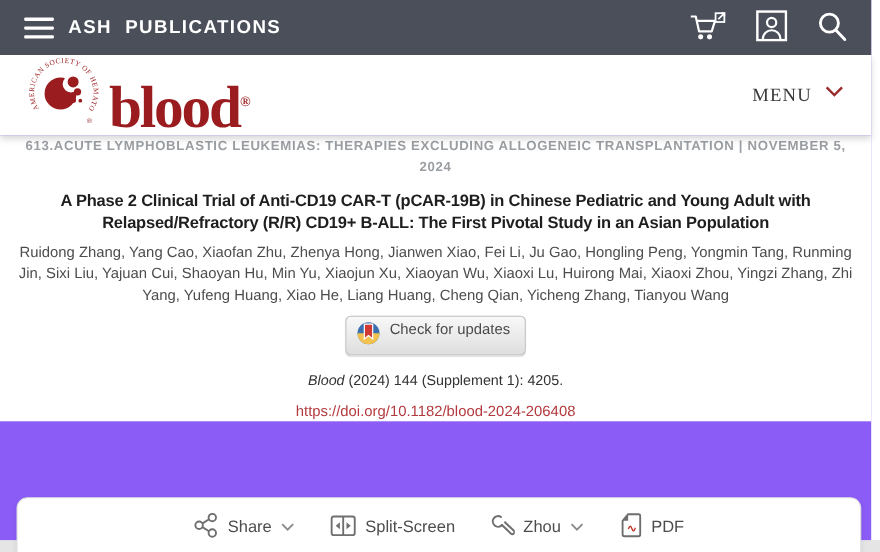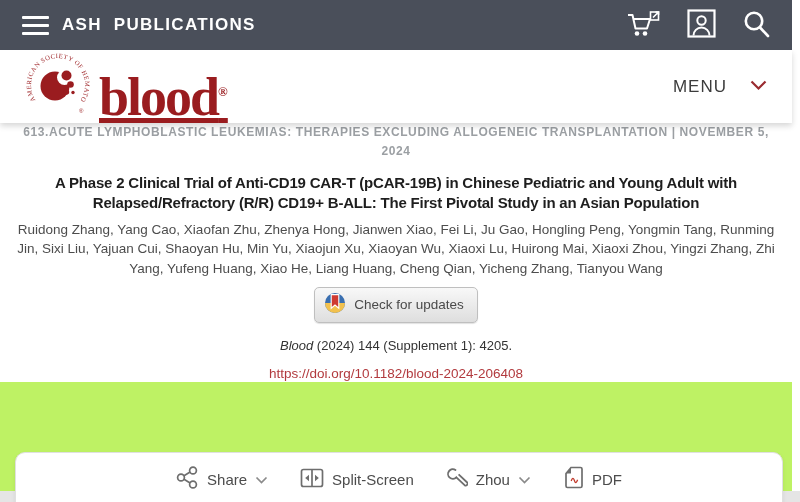--- a/index.html
+++ b/index.html
@@ -1,52 +1,52 @@
 <!DOCTYPE html>
 <html><head>
 <meta charset="utf-8">
 <style>
   * { margin:0; padding:0; box-sizing:border-box; }
   html,body { width:800px; height:502px; overflow:hidden; background:#ffffff;
               font-family:"Liberation Sans", sans-serif; }
-  .page { position:relative; width:792px; height:502px; background:#bef264; }
+  .page { position:relative; width:792px; height:502px; background:#8b5cf6; }
 
   
   .topbar { position:relative; height:50px; background:#4a4f5a; display:flex;
             align-items:center; padding:0 22px; z-index:3; }
   .hamburger { width:27px; height:19px; display:flex; flex-direction:column;
                justify-content:space-between; cursor:pointer; margin-right:13px; }
   .hamburger span { display:block; height:3px; background:#ffffff; border-radius:1px; }
   .brand { color:#ffffff; font-size:17px; font-weight:bold; letter-spacing:1.3px;
            word-spacing:6px; }
   .topbar-right { margin-left:auto; display:flex; align-items:center; gap:26px; }
   .icon-btn { background:none; border:none; cursor:pointer; display:flex; align-items:center; }
 
   
   .masthead { position:relative; height:73px; background:#ffffff; z-index:2;
               box-shadow:0 3px 6px rgba(0,0,0,0.16);
               display:flex; align-items:center; padding:0 25px; }
   .journal-logo { display:flex; align-items:flex-end; cursor:pointer; text-decoration:none; }
   .wordmark { font-family:"Liberation Serif", serif; font-weight:bold;
               font-size:54px; line-height:0.88; color:#9a1c1f; letter-spacing:-2px;
-              margin-left:8px;text-decoration:underline; }
+              margin-left:8px; }
   .wordmark sup { font-size:13px; letter-spacing:0; vertical-align:super; }
-  .menu-toggle { margin-left:auto; display:flex; align-items:center; gap:23px;
-                 background:none; border:none; cursor:pointer; }
+  .menu-toggle { margin-left:auto; display:flex; align-items:flex-start; gap:12px;
+                 background:none; border:none; cursor:pointer;font-family:Liberation Serif, serif; }
   .menu-label { font-size:17px; color:#3c3c3c; letter-spacing:1px; }
 
   
   .content { position:relative; text-align:center; z-index:1; background:#ffffff; }
   .category { width:750px; margin:0 auto; color:#9b9fa3; font-size:12px;
               letter-spacing:0.6px; line-height:1.55; font-weight:bold; }
   .title { width:742px; margin:13px auto 0; color:#1e1e1e; font-size:15px;
            font-weight:bold; line-height:1.33; letter-spacing:-0.2px; }
   .authors { width:778px; margin:7px auto 0; color:#4d4d4d; font-size:13.5px;
              line-height:1.43; }
-  .check-btn { margin-top:9px; display:inline-flex; align-items:center; gap:8px;
+  .check-btn { margin-top:9px; display:inline-flex; gap:8px;
                padding:4px 13px 5px 9px; font-size:13.5px; color:#4a4a4a;
                background:linear-gradient(#f8f8f8,#dedede); border:1px solid #bfbfbf;
                border-radius:5px; box-shadow:0 1px 1px rgba(0,0,0,0.12); cursor:pointer;
                font-family:"Liberation Sans", sans-serif; }
   .citation { margin-top:15px; font-size:13px; color:#333333; }
   .citation .jname { font-style:italic; }
   .doi { display:inline-block; margin-top:13px; font-size:13.5px; color:#b23a3e;
          text-decoration:none; }
 
   

